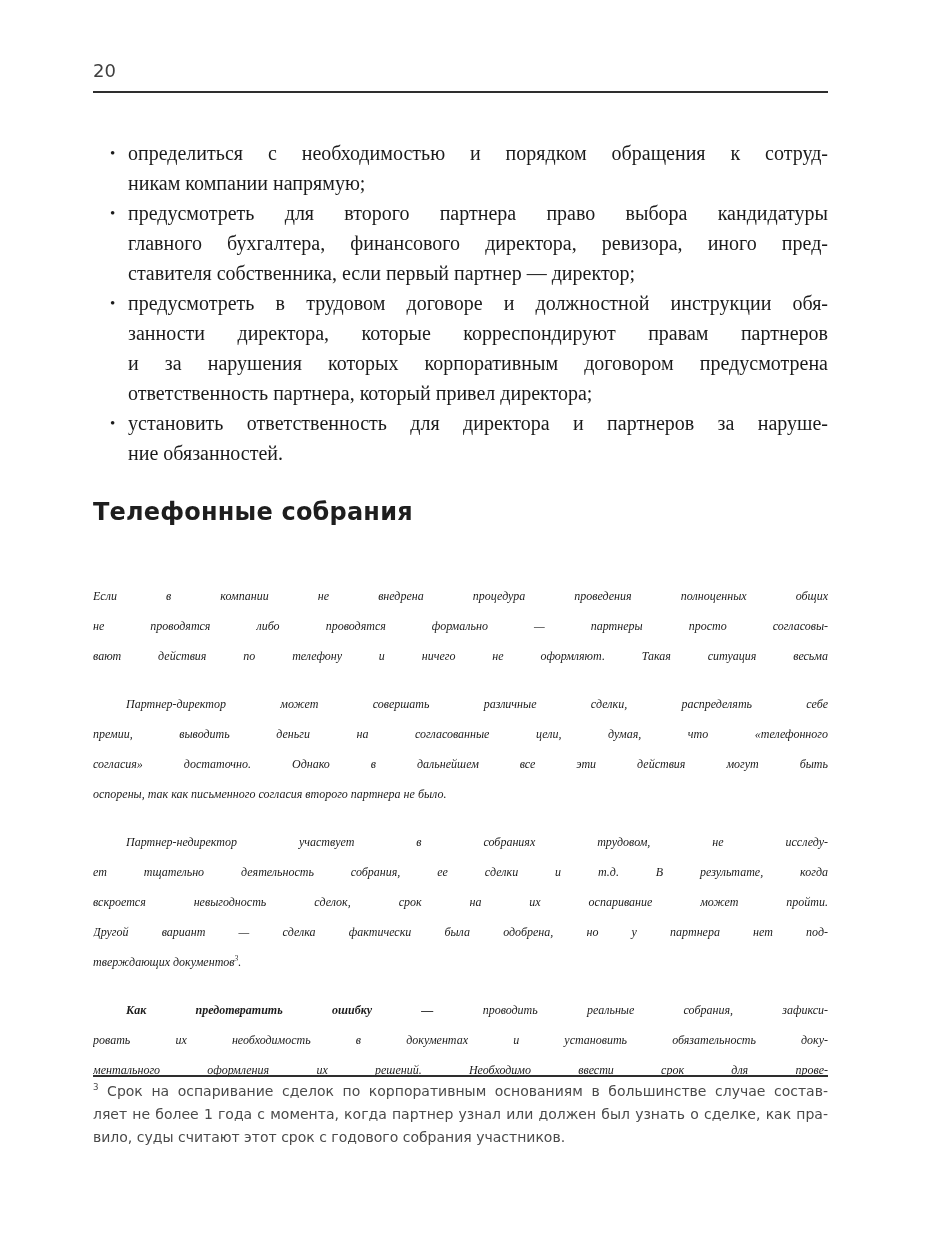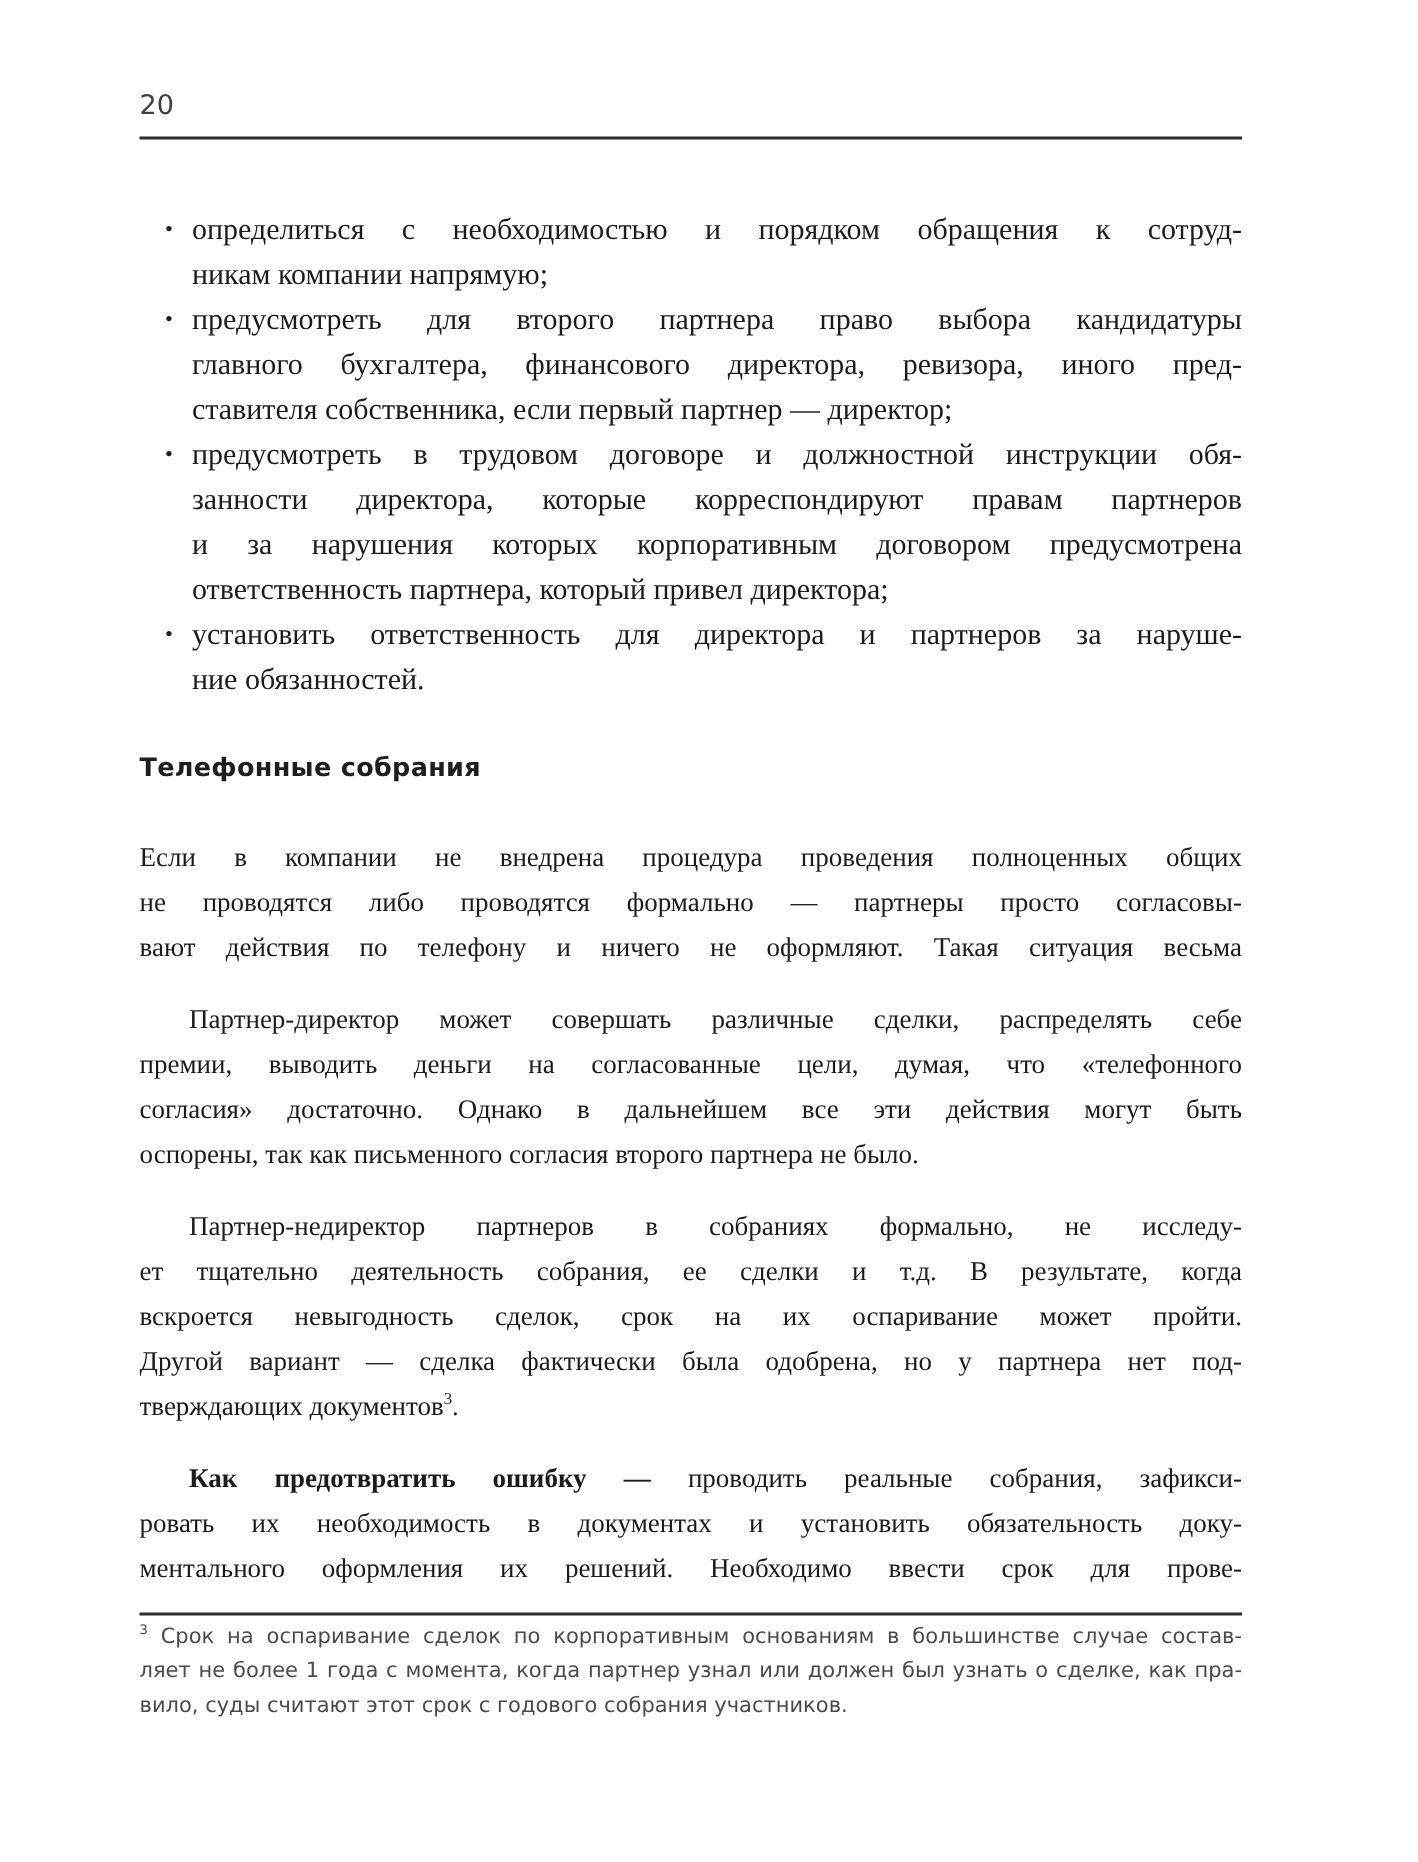--- a/index.html
+++ b/index.html
@@ -18,26 +18,26 @@
   .rule.top{top:91px;}
   .rule.foot{top:1075px;}
   .bullets{
     position:absolute; left:93px; top:138px; width:735px;
     font-size:20px; line-height:30px;
   }
   .li{position:relative; padding-left:35px;}
   .li .marker{position:absolute; left:17px; top:0; font-size:15px; line-height:30px;}
   .heading{
     position:absolute; left:93px; top:495px; margin:0;
-    font-family:"DejaVu Sans", sans-serif; font-weight:700; font-size:17px; line-height:34px;
+    font-family:"DejaVu Sans", sans-serif; font-weight:700; font-size:24px; line-height:34px;
     letter-spacing:0.2px; color:var(--heading);
   }
   .paras{
-    position:absolute; left:93px; top:556px; width:735px;
-    font-size:18px; line-height:30px;
+    position:absolute; left:93px; top:581px; width:735px;
+    font-size:12px; line-height:30px;font-style:italic;
   }
   .ln{text-align:justify; text-align-last:justify; height:30px; overflow:hidden;}
   .ln.last{text-align-last:left;}
   .ln.indent{text-indent:33px;margin-top:18px;}
   .bold{font-weight:700;}
   sup{font-size:62%; line-height:0; vertical-align:super;}
   .footnote{
     position:absolute; left:93px; top:1080px; width:735px;
     font-family:"DejaVu Sans", sans-serif; font-size:14px; line-height:23px; color:var(--muted);
   }
@@ -81,21 +81,21 @@
         <div class="ln"><span>не проводятся либо проводятся формально — партнеры просто согласовы-</span></div>
         <div class="ln"><span>вают действия по телефону и ничего не оформляют. Такая ситуация весьма</span></div>
       </div>
       <div>
         <div class="ln indent"><span>Партнер-директор может совершать различные сделки, распределять себе</span></div>
         <div class="ln"><span>премии, выводить деньги на согласованные цели, думая, что «телефонного</span></div>
         <div class="ln"><span>согласия» достаточно. Однако в дальнейшем все эти действия могут быть</span></div>
         <div class="ln last"><span>оспорены, так как письменного согласия второго партнера не было.</span></div>
       </div>
       <div>
-        <div class="ln indent"><span>Партнер-недиректор партнеров в собраниях формально, не исследу-</span></div>
+        <div class="ln indent"><span>Партнер-недиректор участвует в собраниях трудовом, не исследу-</span></div>
         <div class="ln"><span>ет тщательно деятельность собрания, ее сделки и т.д. В результате, когда</span></div>
         <div class="ln"><span>вскроется невыгодность сделок, срок на их оспаривание может пройти.</span></div>
         <div class="ln"><span>Другой вариант — сделка фактически была одобрена, но у партнера нет под-</span></div>
         <div class="ln last"><span>тверждающих документов</span><sup>3</sup><span>.</span></div>
       </div>
       <div>
         <div class="ln indent"><span class="bold">Как предотвратить ошибку —</span><span> проводить реальные собрания, зафикси-</span></div>
         <div class="ln"><span>ровать их необходимость в документах и установить обязательность доку-</span></div>
         <div class="ln"><span>ментального оформления их решений. Необходимо ввести срок для прове-</span></div>
       </div>

